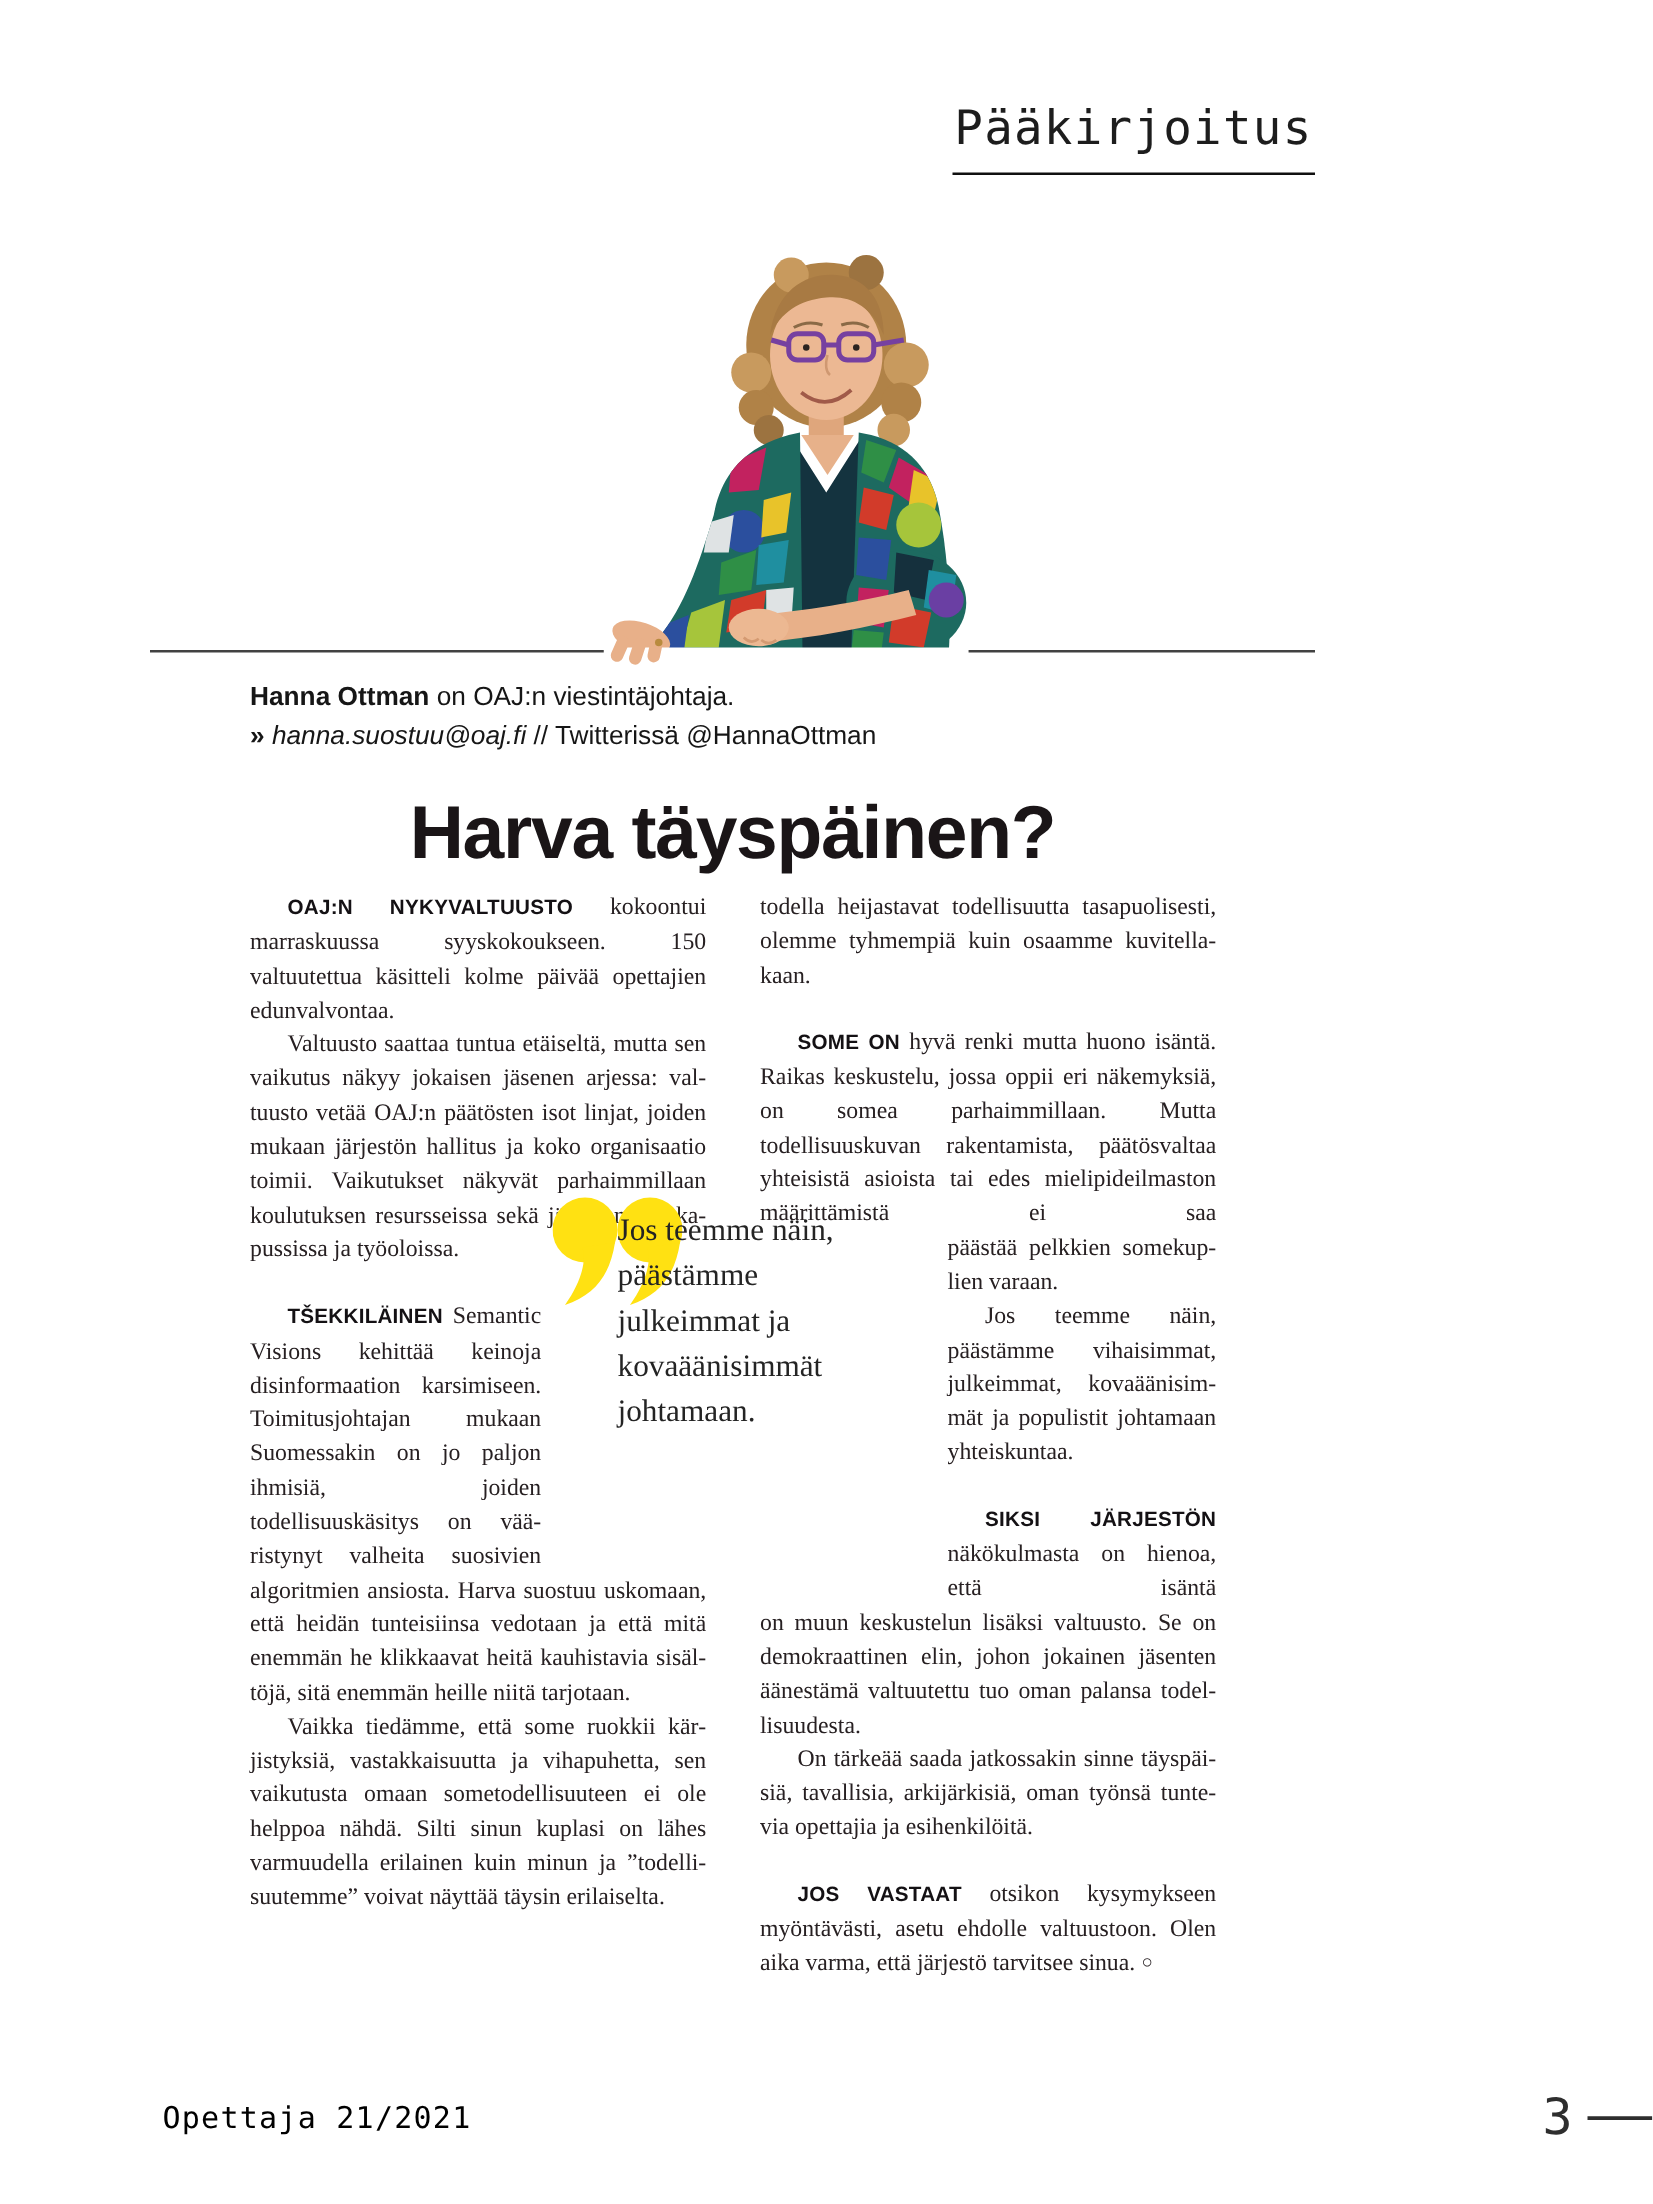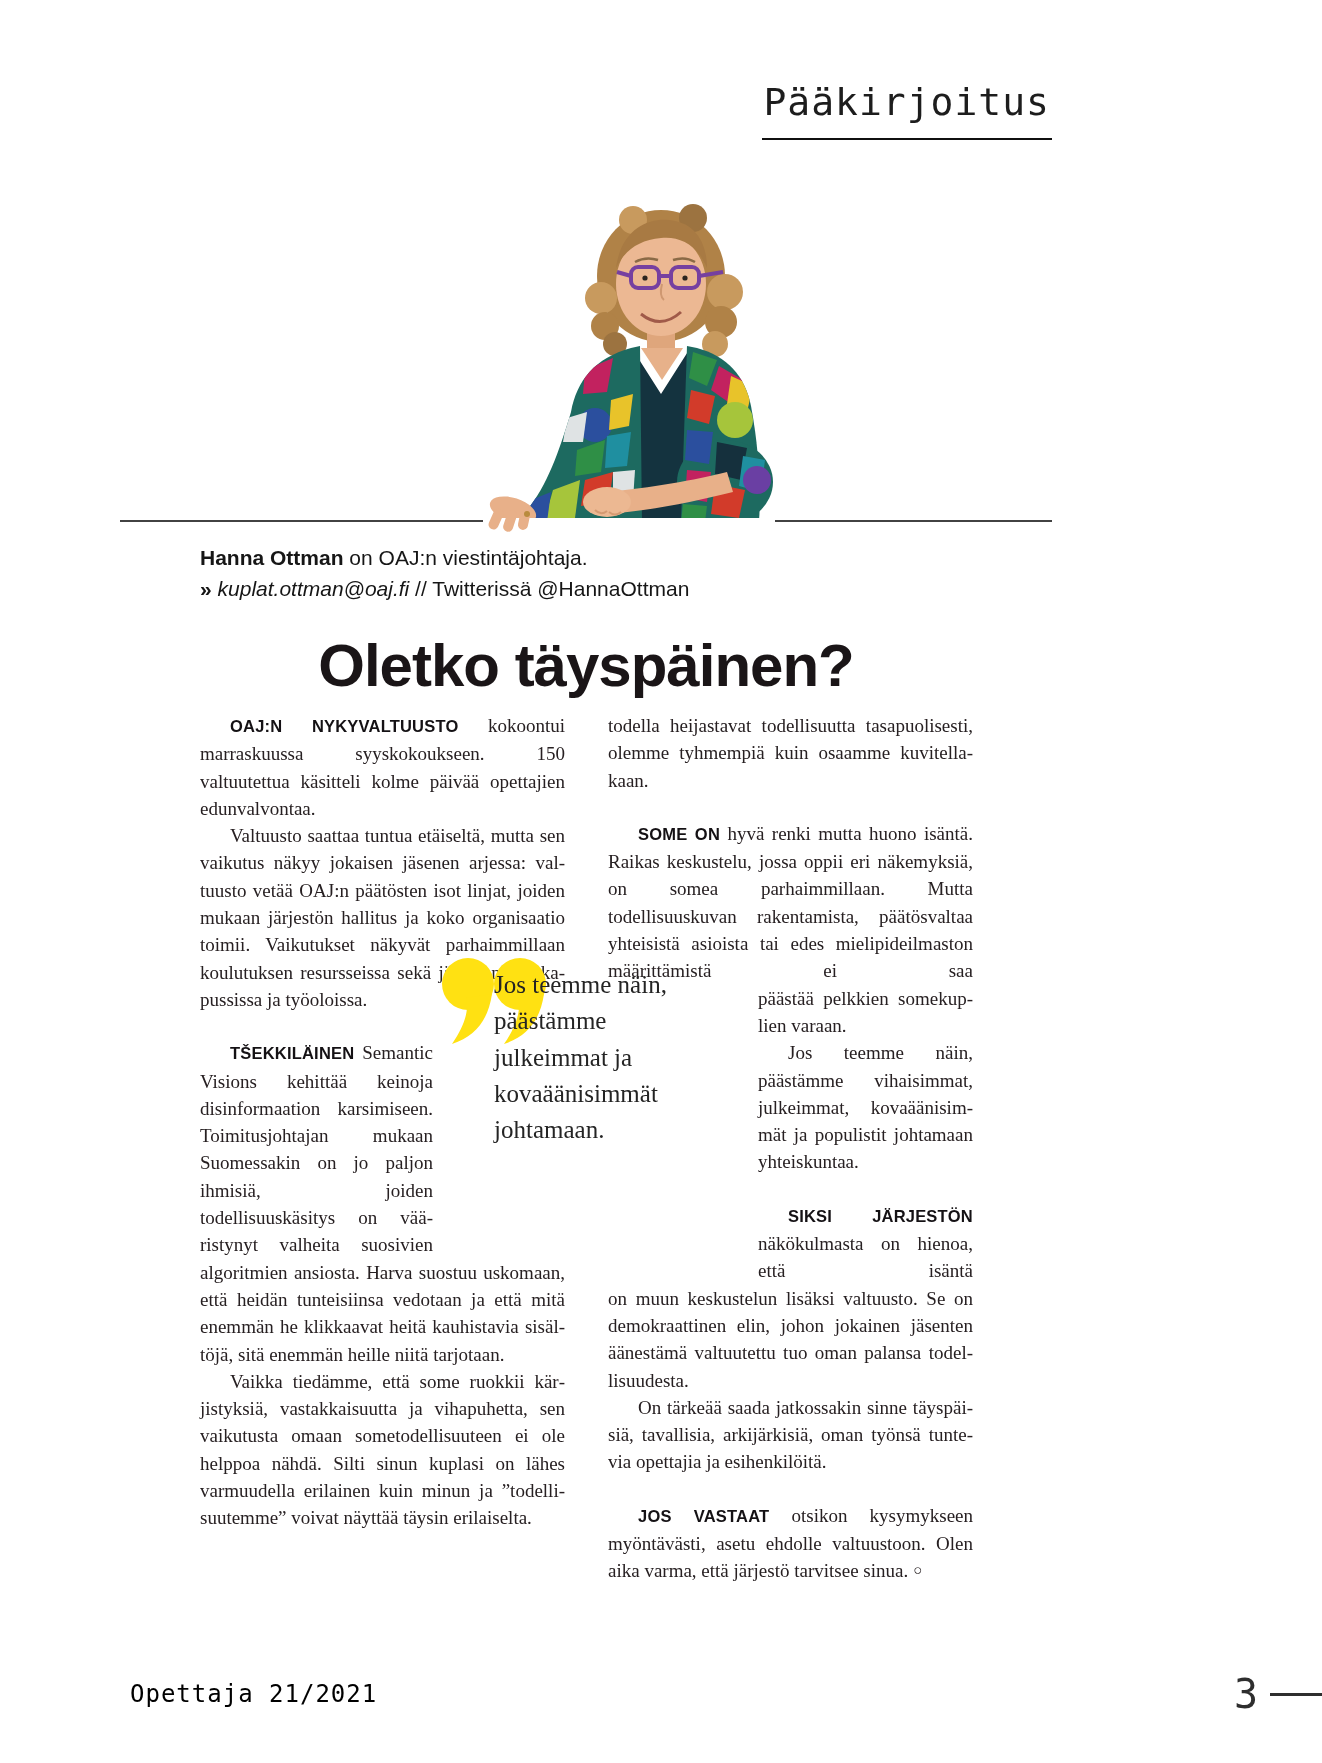--- a/index.html
+++ b/index.html
@@ -153,24 +153,24 @@
     <g fill="#e8b089">
       <rect x="56" y="328" width="10" height="22" rx="5" transform="rotate(24 61 339)"></rect>
       <rect x="70" y="330" width="10" height="22" rx="5" transform="rotate(18 75 341)"></rect>
       <rect x="84" y="330" width="10" height="20" rx="5" transform="rotate(12 89 340)"></rect>
       <circle cx="92" cy="334" r="3" fill="#b98b3e"></circle>
     </g>
   </svg>
 
   <div class="caption">
     <div><span class="name">Hanna Ottman</span><span> on OAJ:n viestintäjohtaja.</span></div>
-    <div class="contact"><span class="marker">»</span> <span class="email">kuplat.ottman@oaj.fi</span><span> // Twitterissä @HannaOttman</span></div>
-  </div>
-
-  <h1 class="headline">Oletko täyspäinen?</h1>
+    <div class="contact"><span class="marker">»</span> <span class="email">hanna.suostuu@oaj.fi</span><span> // Twitterissä @HannaOttman</span></div>
+  </div>
+
+  <h1 class="headline">Harva täyspäinen?</h1>
 
   <div class="body-cols">
     <div class="col">
       <p class="lead-par"><span class="lead">OAJ:N NYKYVALTUUSTO</span><span> kokoontui marras­kuussa syyskokoukseen. 150 valtuutettua käsit­teli kolme päivää opettajien edunvalvontaa.</span></p>
       <p class="indent"><span>Valtuusto saattaa tuntua etäiseltä, mutta sen vaikutus näkyy jokaisen jäsenen arjessa: val­tuusto vetää OAJ:n päätösten isot linjat, joiden mukaan järjestön hallitus ja koko organisaatio toimii. Vaikutukset näkyvät parhaimmillaan koulutuksen resursseissa sekä jäsenten palkka­pussissa ja työoloissa.</span></p>
       <p class="lead-par"><span class="sp-r"></span><span class="lead">TŠEKKILÄINEN</span><span> Semantic Visions kehittää keinoja disinformaation karsimi­seen. Toimitusjohtajan mukaan Suomessakin on jo paljon ihmisiä, joiden todellisuuskäsitys on vää­ristynyt valheita suosivien algoritmien ansiosta. Harva suostuu uskomaan, että heidän tunteisiinsa vedotaan ja että mitä enemmän he klikkaavat heitä kauhistavia sisäl­töjä, sitä enemmän heille niitä tarjotaan.</span></p>
       <p class="indent"><span>Vaikka tiedämme, että some ruokkii kär­jistyksiä, vastakkaisuutta ja vihapuhetta, sen vaikutusta omaan sometodellisuuteen ei ole helppoa nähdä. Silti sinun kuplasi on lähes varmuudella erilainen kuin minun ja ”todelli­suutemme” voivat näyttää täysin erilaiselta.</span></p>
     </div>
     <div class="col">
       <p><span>todella heijastavat todellisuutta tasapuolisesti, olemme tyhmempiä kuin osaamme kuvitella­kaan.</span></p>

